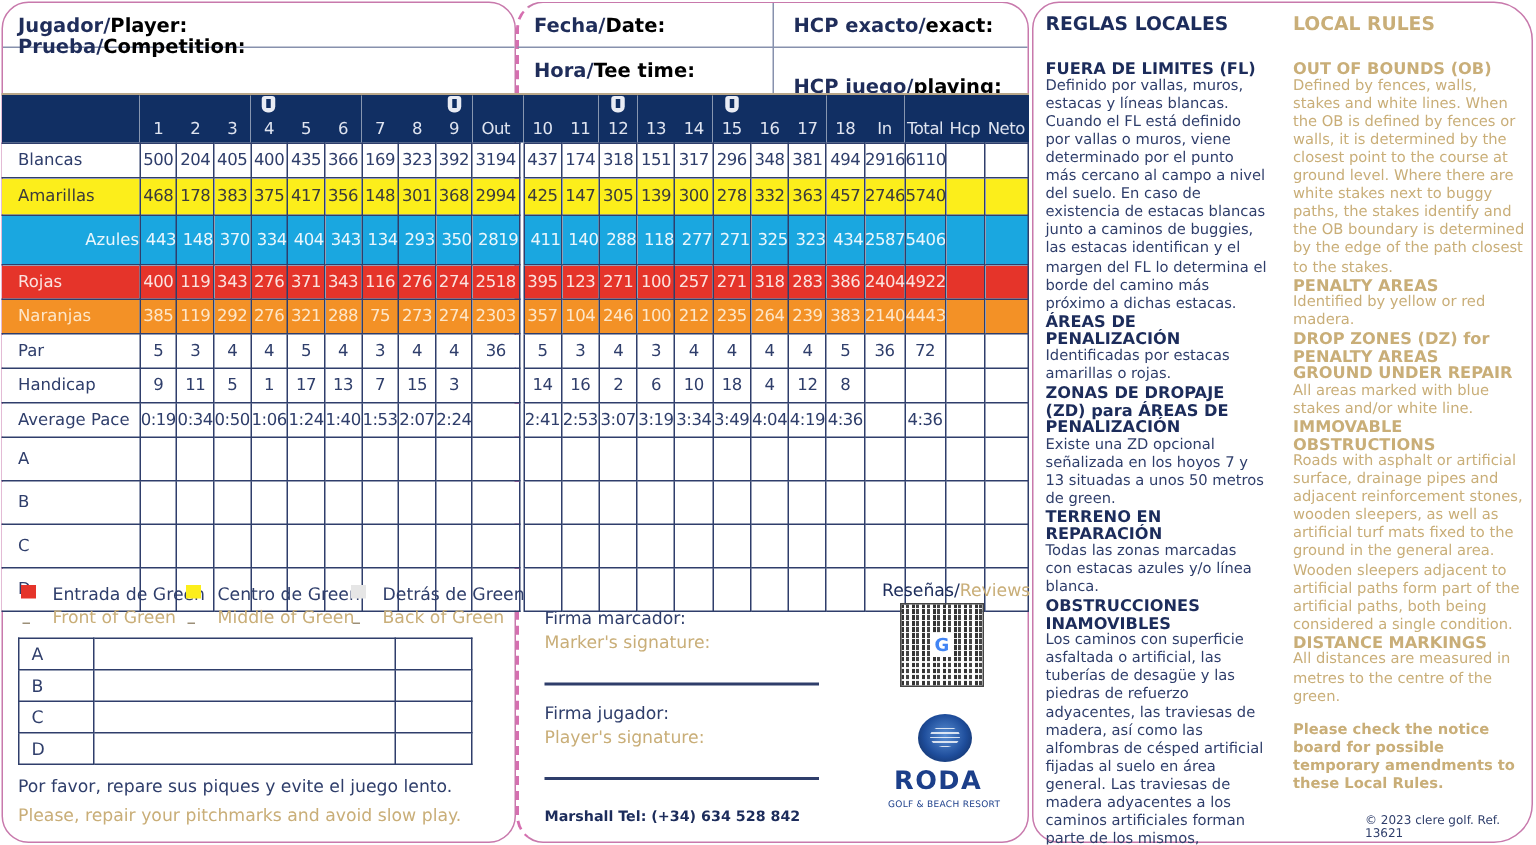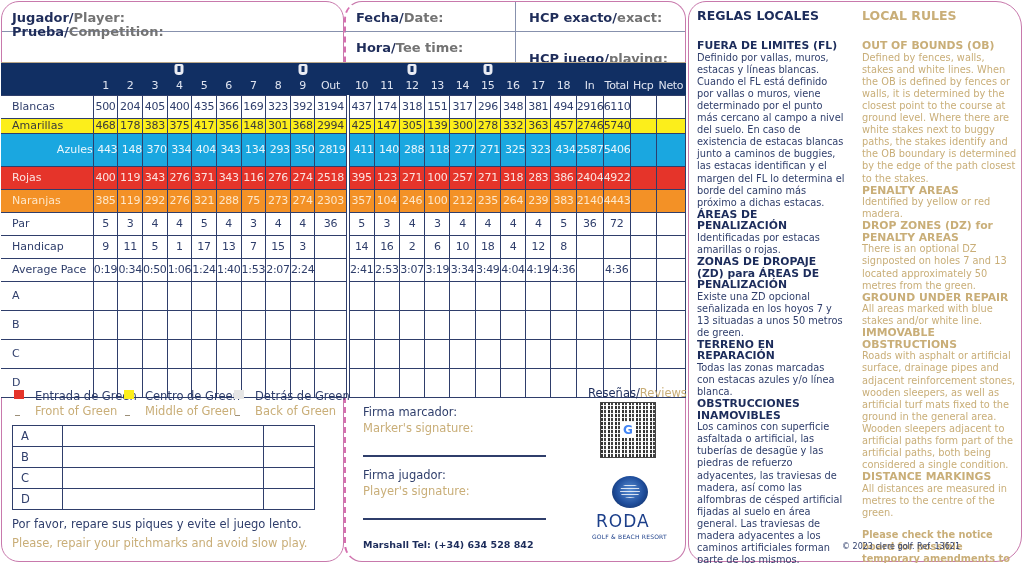--- a/index.html
+++ b/index.html
@@ -12,33 +12,33 @@
   
   .panel-left { position: absolute; left: 1px; top: 1px; width: 343px; height: 561px;
     border: 1.5px solid #c879ac; border-radius: 18px 18px 18px 18px; }
   .panel-mid { position: absolute; left: 344px; top: 1px; width: 342px; height: 561px;
     border: 1.5px solid #c879ac; border-left: 2px dashed #d66fb0; border-radius: 18px 18px 18px 18px; }
   .panel-right { position: absolute; left: 688px; top: 1px; width: 334px; height: 561px;
     border: 1.5px solid #c879ac; border-radius: 18px 26px 26px 18px; }
 
   
   .hdr-field { position: absolute; font-weight: bold; font-size: 13px; white-space: nowrap; }
-  .hdr-field .en { color: #737373; }
+  .hdr-field .en { color: #000000; }
   .hdr-line { position: absolute; height: 1px; background: #8791ad; }
   .hdr-vline { position: absolute; width: 1px; background: #8791ad; }
 
   
   .score { position: absolute; left: 1px; top: 63px; width: 685px; border-collapse: collapse; table-layout: fixed; }
   .score td { border: 1px solid #2f3e6b; font-size: 11px; text-align: center; height: 24px; padding: 0; white-space: nowrap; overflow: hidden; letter-spacing: -0.3px; }
   .score td.lbl { text-align: left; padding-left: 11px; font-size: 11px; letter-spacing: 0; }
   .score tr.head td { background: #112f63; color: #dfe4f0; border: none; height: 32px; vertical-align: bottom; padding-bottom: 3px; font-size: 11px; position: relative; }
   .score tr.head td .flagpin { position: absolute; left: 50%; top: 1px; transform: translateX(-50%); width: 9px; height: 11px; background: #e9ecf4; border-radius: 2px 2px 4px 4px; }
   .score tr.head td .flagpin::after { content: ""; position: absolute; left: 3px; top: 2px; width: 3px; height: 6px; background: #112f63; }
   .score tr.blancas td { background: #ffffff; color: #2f3e6b; height: 23px; }
-  .score tr.amarillas td { background: #fcee1b; color: #3b3b3b; height: 15px; }
+  .score tr.amarillas td { background: #fcee1b; color: #3b3b3b; height: 25px; }
   .score tr.azules td { background: #1aa7e0; color: #e9f6fc; height: 33px; text-align: right; }
   .score tr.rojas td { background: #e5342a; color: #fbe2df; height: 23px; }
   .score tr.naranjas td { background: #f39126; color: #fde6c8; height: 23px; }
   .score tr.plain td { background: #ffffff; color: #2f3e6b; height: 23px; }
   .score tr.player td { background: #ffffff; color: #2f3e6b; height: 29px; }
   .score td.gap { border-top: none; border-bottom: none; background: #ffffff !important; width: 2px; }
   .score tr.head td.gap { background: #112f63 !important; }
   .score tr td:first-child { border-left: none; }
 
   
@@ -66,35 +66,35 @@
     background:
       repeating-linear-gradient(0deg, transparent 0 3px, rgba(255,255,255,0.9) 3px 4px),
       repeating-linear-gradient(90deg, #333 0 2px, #fff 2px 3px, #444 3px 5px, #fff 5px 7px);
     border: 1px solid #444; }
   .qr-g { position: absolute; left: 620px; top: 422px; width: 16px; height: 16px; background: #fff; border-radius: 2px;
     font-size: 12px; font-weight: bold; color: #4285f4; text-align: center; line-height: 16px; }
   .roda-globe { position: absolute; left: 612px; top: 476px; width: 36px; height: 32px; border-radius: 50%;
     background: radial-gradient(circle at 50% 45%, #5a8fd4 0%, #1f4e9c 55%, #0d2450 100%); }
   .roda-globe::before { content: ""; position: absolute; left: 8px; top: 8px; width: 20px; height: 14px;
     background: repeating-linear-gradient(0deg, rgba(255,255,255,0.8) 0 1px, transparent 1px 3px); border-radius: 50%; }
-  .roda-name { position: absolute; left: 596px; top: 511px; font-size: 17px; font-weight: normal; color: #1c3f8a; letter-spacing: 1px; }
+  .roda-name { position: absolute; left: 596px; top: 511px; font-size: 17px; font-weight: bold; color: #1c3f8a; letter-spacing: 1px; }
   .roda-sub { position: absolute; left: 592px; top: 533px; font-size: 6px; color: #1c3f8a; letter-spacing: 0.2px; }
 
   
   .rules { position: absolute; top: 10px; font-size: 9.8px; line-height: 12.1px; }
   .rules h1 { font-size: 12.5px; font-weight: bold; margin-bottom: 18px; }
   .rules h2 { font-size: 10.8px; font-weight: bold; line-height: 11.5px; }
   .rules p { margin: 0; }
   .rules .closing { font-weight: bold; margin-top: 10px; font-size: 9.8px; }
   .rules-es { left: 697px; width: 148px; color: #1c2c5b; }
   .rules-es h1, .rules-es h2 { color: #1c2c5b; }
   .rules-es p { color: #2f3e6b; }
   .rules-en { left: 862px; width: 155px; color: #c9ae78; }
   .rules-en h1, .rules-en h2, .rules-en p { color: #c9ae78; }
-  .copyright { position: absolute; left: 828px; top: 542px; font-size: 8px; color: #2f3e6b; padding-left: 14px; }
+  .copyright { position: absolute; left: 896px; top: 542px; font-size: 8px; color: #2f3e6b; padding-left: 14px; }
 </style>
 </head>
 <body>
 
 <div class="panel-left"></div>
 <div class="panel-mid"></div>
 <div class="panel-right"></div>
 
 <div class="hdr-field" style="left:12px; top:10px;">
   <span>Jugador/</span><span class="en">Player:</span>
@@ -561,21 +561,20 @@
     <h2>OBSTRUCCIONES INAMOVIBLES</h2>
     <p>Los caminos con superficie asfaltada o artificial, las tuberías de desagüe y las piedras de refuerzo adyacentes, las traviesas de madera, así como las alfombras de césped artificial fijadas al suelo en área general. Las traviesas de madera adyacentes a los caminos artificiales forman parte de los mismos, considerándose ambos una única condición.</p>
   </div>
 <div class="rules rules-en" id="rules-en">
     <h1>LOCAL RULES</h1>
     <h2>OUT OF BOUNDS (OB)</h2>
     <p>Defined by fences, walls, stakes and white lines. When the OB is defined by fences or walls, it is determined by the closest point to the course at ground level. Where there are white stakes next to buggy paths, the stakes identify and the OB boundary is determined by the edge of the path closest to the stakes.</p>
     <h2>PENALTY AREAS</h2>
     <p>Identified by yellow or red madera.</p>
     <h2>DROP ZONES (DZ) for PENALTY AREAS</h2>
-    <p>There is an optional DZ signposted on holes 7 and 13 located approximately 50 metres from the green.</p>
     <h2>GROUND UNDER REPAIR</h2>
     <p>All areas marked with blue stakes and/or white line.</p>
     <h2>IMMOVABLE OBSTRUCTIONS</h2>
     <p>Roads with asphalt or artificial surface, drainage pipes and adjacent reinforcement stones, wooden sleepers, as well as artificial turf mats fixed to the ground in the general area. Wooden sleepers adjacent to artificial paths form part of the artificial paths, both being considered a single condition.</p>
     <h2>DISTANCE MARKINGS</h2>
     <p>All distances are measured in metres to the centre of the green.</p>
     <p class="closing">Please check the notice board for possible temporary amendments to these Local Rules.</p>
   </div>
 <div class="copyright">© 2023 clere golf.  Ref. 13621</div>
 

